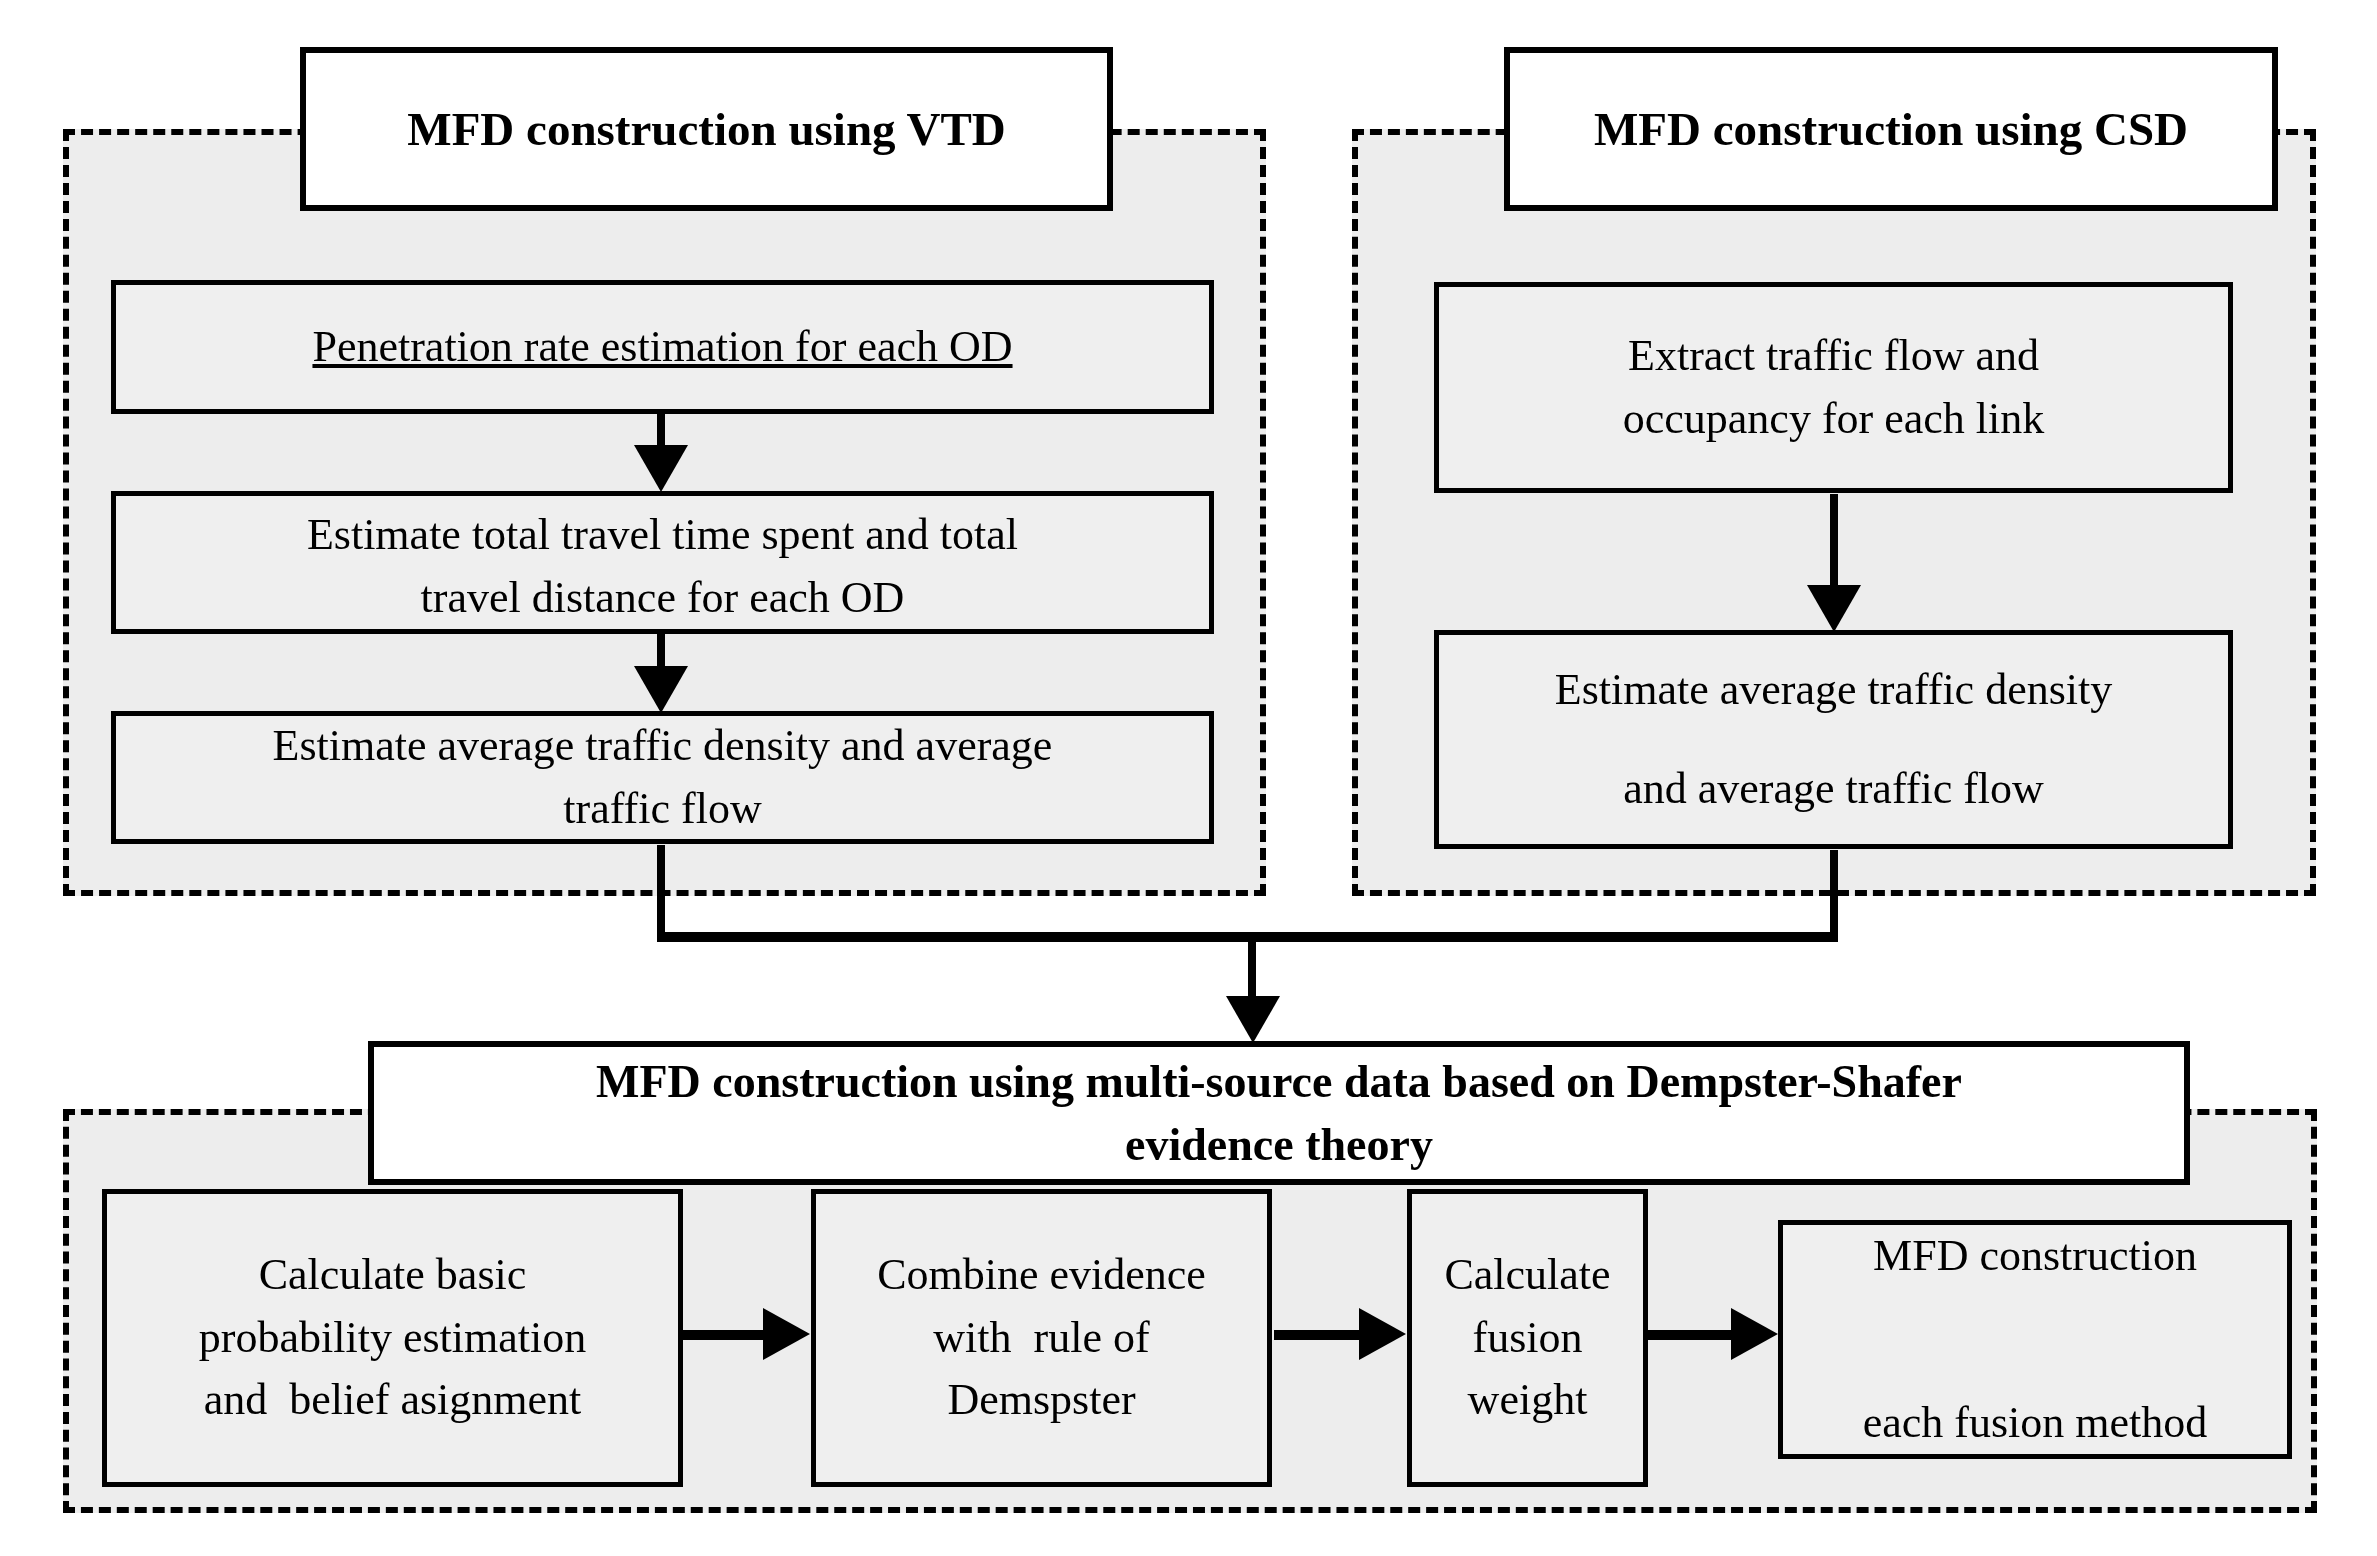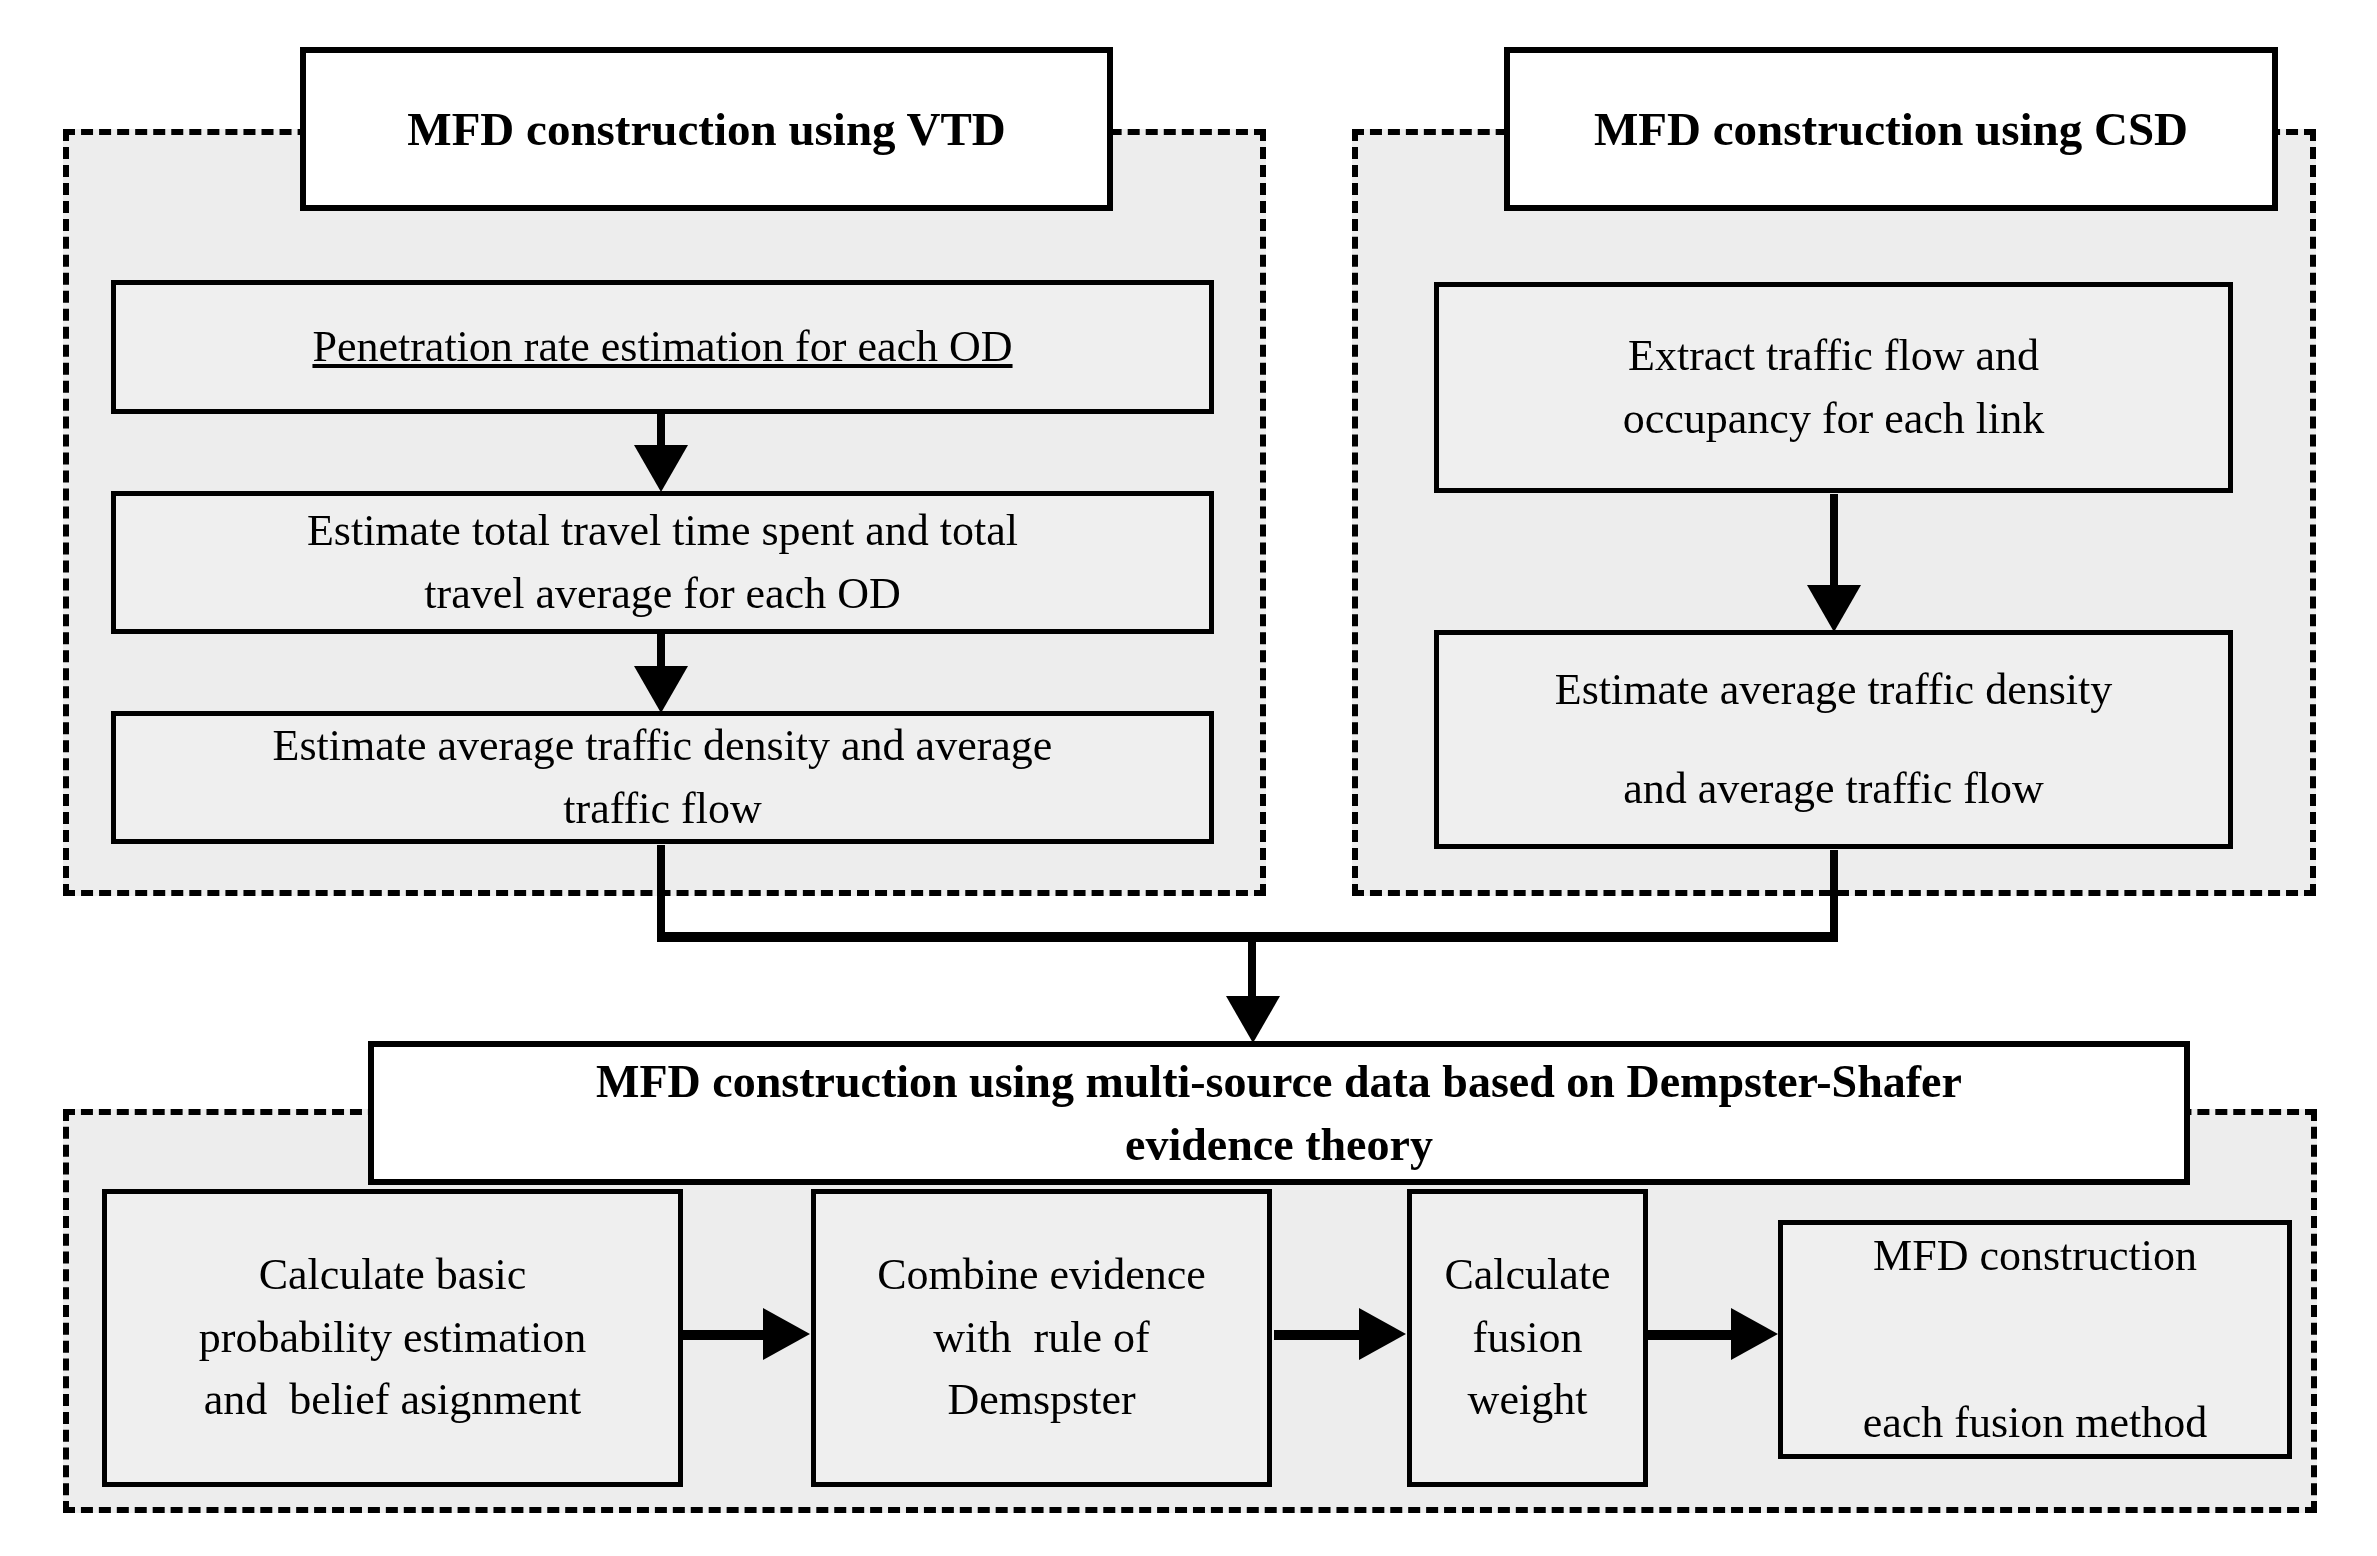--- a/index.html
+++ b/index.html
@@ -58,23 +58,23 @@
     <span class="txt">MFD construction using CSD</span>
   </div>
   <div class="titlebox small" style="left:323px;top:1041px;width:1822px;height:144px;">
     <span class="txt">MFD construction using multi-source data based on Dempster-Shafer</span>
     <span class="txt">evidence theory</span>
   </div>
 
   <div class="node" style="left:111px;top:280px;width:1103px;height:134px;text-decoration:underline;">
     <span class="txt">Penetration rate estimation for each OD</span>
   </div>
-  <div class="node" style="left:111px;top:491px;width:1103px;height:143px;">
+  <div class="node" style="left:111px;top:491px;width:1103px;height:143px;justify-content:flex-end;">
     <span class="txt">Estimate total travel time spent and total</span>
-    <span class="txt">travel average for each OD</span>
+    <span class="txt">travel distance for each OD</span>
   </div>
   <div class="node" style="left:111px;top:711px;width:1103px;height:133px;">
     <span class="txt">Estimate average traffic density and average</span>
     <span class="txt">traffic flow</span>
   </div>
 
   <div class="node" style="left:1434px;top:282px;width:799px;height:211px;">
     <span class="txt">Extract traffic flow and</span>
     <span class="txt">occupancy for each link</span>
   </div>

